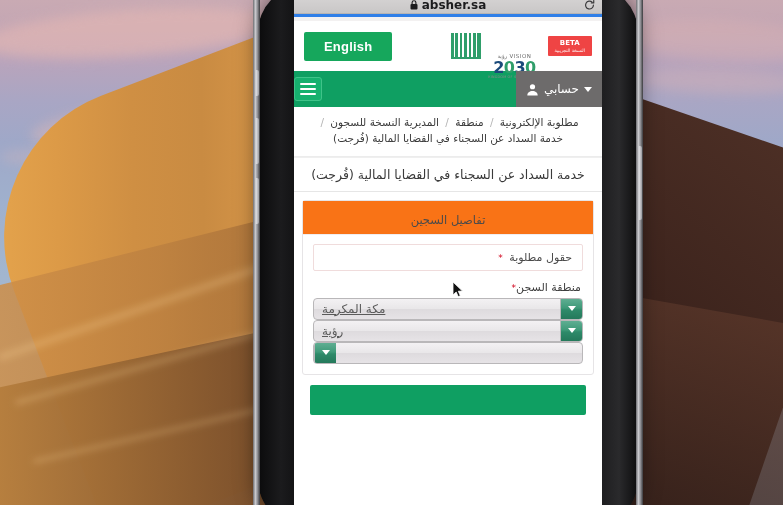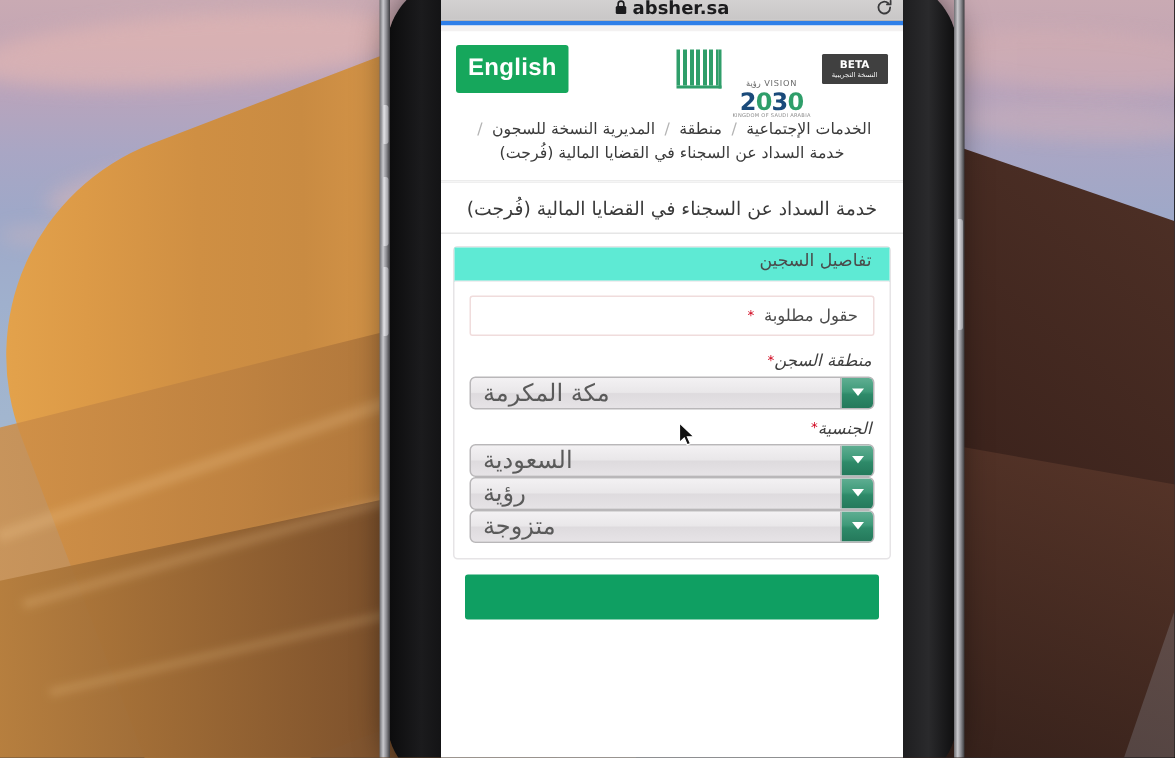--- a/index.html
+++ b/index.html
@@ -209,31 +209,31 @@
     height: 50px;
     display: flex;
     align-items: center;
     padding: 0 10px;
     justify-content: space-between;
     flex-direction: row-reverse;
   }
   .english-btn {
     background: #16a75c;
     color: #fff;
-    font-size: 16px;
+    font-size: 13px;
     font-weight: bold;
-    padding: 7px 8px;
+    padding: 7px 20px;
     border: none;
     border-radius: 2px;
     cursor: pointer;
     letter-spacing: .2px;
   }
   .logos { display: flex; align-items: center; gap: 7px; }
   .beta-badge {
-    background: #404040;
+    background: #ef4444;
     color: #fff;
     font-size: 7px;
     font-weight: bold;
     padding: 3px 7px 2px;
     text-align: center;
     line-height: 1.25;
     border-radius: 1px;
   }
   .beta-badge .beta-sub { font-size: 4.5px; font-weight: normal; opacity: .95; display:block; }
   .vision-logo { text-align: center; line-height: 1; margin-top: 41px; }
@@ -317,68 +317,68 @@
 
   
   .form-area { background: #fff; padding: 8px 8px 0; }
   .form-card {
     border: 1px solid #e6e4e6;
     border-radius: 3px;
     background: #fff;
     padding: 0 0 10px;
   }
   .section-head {
-    padding: 1px 12px 7px;
-    text-align: right;
+    padding: 12px 12px 7px;
+    text-align: center;
     font-size: 11.5px;
     color: #4a4a4a;
     border-bottom: 1px solid #f0eef0;
-    background: #5eead4;
+    background: #f97316;
   }
   .required-note {
     margin: 9px 10px 4px;
     border: 1px solid #f0dcdc;
     border-radius: 2px;
     padding: 6px 10px;
     text-align: right;
     font-size: 11px;
     color: #4a4a4a;
     background: #fff;
   }
   .req-star { color: #d0021b; font-size: 9px; vertical-align: middle; margin-right: 3px; }
 
   .field { margin: 0 10px; }
   .field-label {
     text-align: right;
     font-size: 11px;
     color: #3e3e3e;
     padding: 6px 2px 4px;
-    font-style: italic;
   }
   .field-label .req-star { margin: 0 0 0 2px; }
 
   .select-wrap {
     display: flex;
     flex-direction: row-reverse;
     align-items: stretch;
     height: 22px;
     border: 1px solid #b9b7b9;
     border-radius: 4px;
     background: linear-gradient(to bottom,#f3f1f3 0%,#e9e7e9 48%,#dedbde 52%,#e6e3e6 100%);
     overflow: hidden;
     cursor: pointer;
   }
   .select-value {
     flex: 1;
     display: flex;
     align-items: center;
     justify-content: flex-end;
     padding: 0 8px;
-    font-size: 16px;
+    font-size: 12px;
     color: #5a5a5a;
+    text-decoration: underline;
   }
   .select-arrow {
     width: 22px;
     background: linear-gradient(to bottom,#5fae92 0%,#3f9a79 45%,#2e8a69 55%,#24795b 100%);
     display: flex; align-items: center; justify-content: center;
     border-left: 1px solid #b9b7b9;
   }
   .arrow-tri {
     width: 0; height: 0;
     border-left: 4px solid transparent;
@@ -467,23 +467,38 @@
         </div>
         <div class="vision-logo">
           <div class="vision-top">VISION  رؤية</div>
           <div class="vision-num">2<span class="zero">0</span>3<span class="zero">0</span></div>
           <div class="vision-bot">KINGDOM OF SAUDI ARABIA</div>
         </div>
         <div class="ksa-logo"></div>
       </div>
     </div>
 
+    <div class="nav-green">
+      <div class="hamburger">
+        <span></span>
+        <span></span>
+        <span></span>
+      </div>
+      <div class="account-box">
+        <svg width="13" height="13" viewBox="0 0 16 16">
+          <circle cx="8" cy="4.6" r="3.2" fill="#fff"></circle>
+          <path d="M1.6 15.4c0-3.6 2.9-5.6 6.4-5.6s6.4 2 6.4 5.6z" fill="#fff"></path>
+        </svg>
+        <span class="account-label">حسابي</span>
+        <span class="caret-down"></span>
+      </div>
+    </div>
 
     <div class="breadcrumb">
-      <span>الخدمات الإجتماعية</span>
+      <span>مطلوبة الإلكترونية</span>
       <span class="crumb-sep">/</span>
       <span>منطقة</span>
       <span class="crumb-sep">/</span>
       <span>المديرية النسخة للسجون</span>
       <span class="crumb-sep">/</span>
       <span class="crumb-cur">خدمة السداد عن السجناء في القضايا المالية (فُرجت)</span>
     </div>
 
     <div class="page-title-bar">خدمة السداد عن السجناء في القضايا المالية (فُرجت)</div>
 
@@ -502,44 +517,32 @@
             <span>منطقة السجن</span><span class="req-star">*</span>
           </div>
           <div class="select-wrap">
             <div class="select-value">مكة المكرمة</div>
             <div class="select-arrow">
                 <span class="arrow-tri"></span>
               </div>
           </div>
         </div>
 
-        <div class="field">
-          <div class="field-label">
-            <span>الجنسية</span><span class="req-star">*</span>
-          </div>
-          <div class="select-wrap">
-            <div class="select-value">السعودية</div>
-            <div class="select-arrow">
-                <span class="arrow-tri"></span>
-              </div>
-          </div>
-        </div>
 
         <div class="field">
           <div class="select-wrap">
             <div class="select-value">رؤية</div>
             <div class="select-arrow">
                 <span class="arrow-tri"></span>
               </div>
           </div>
         </div>
 
         <div class="field">
           <div class="select-wrap">
-            <div class="select-value">متزوجة</div>
             <div class="select-arrow">
                 <span class="arrow-tri"></span>
               </div>
           </div>
         </div>
 
       </div>
 
       <div class="submit-bar"></div>
     </div>

